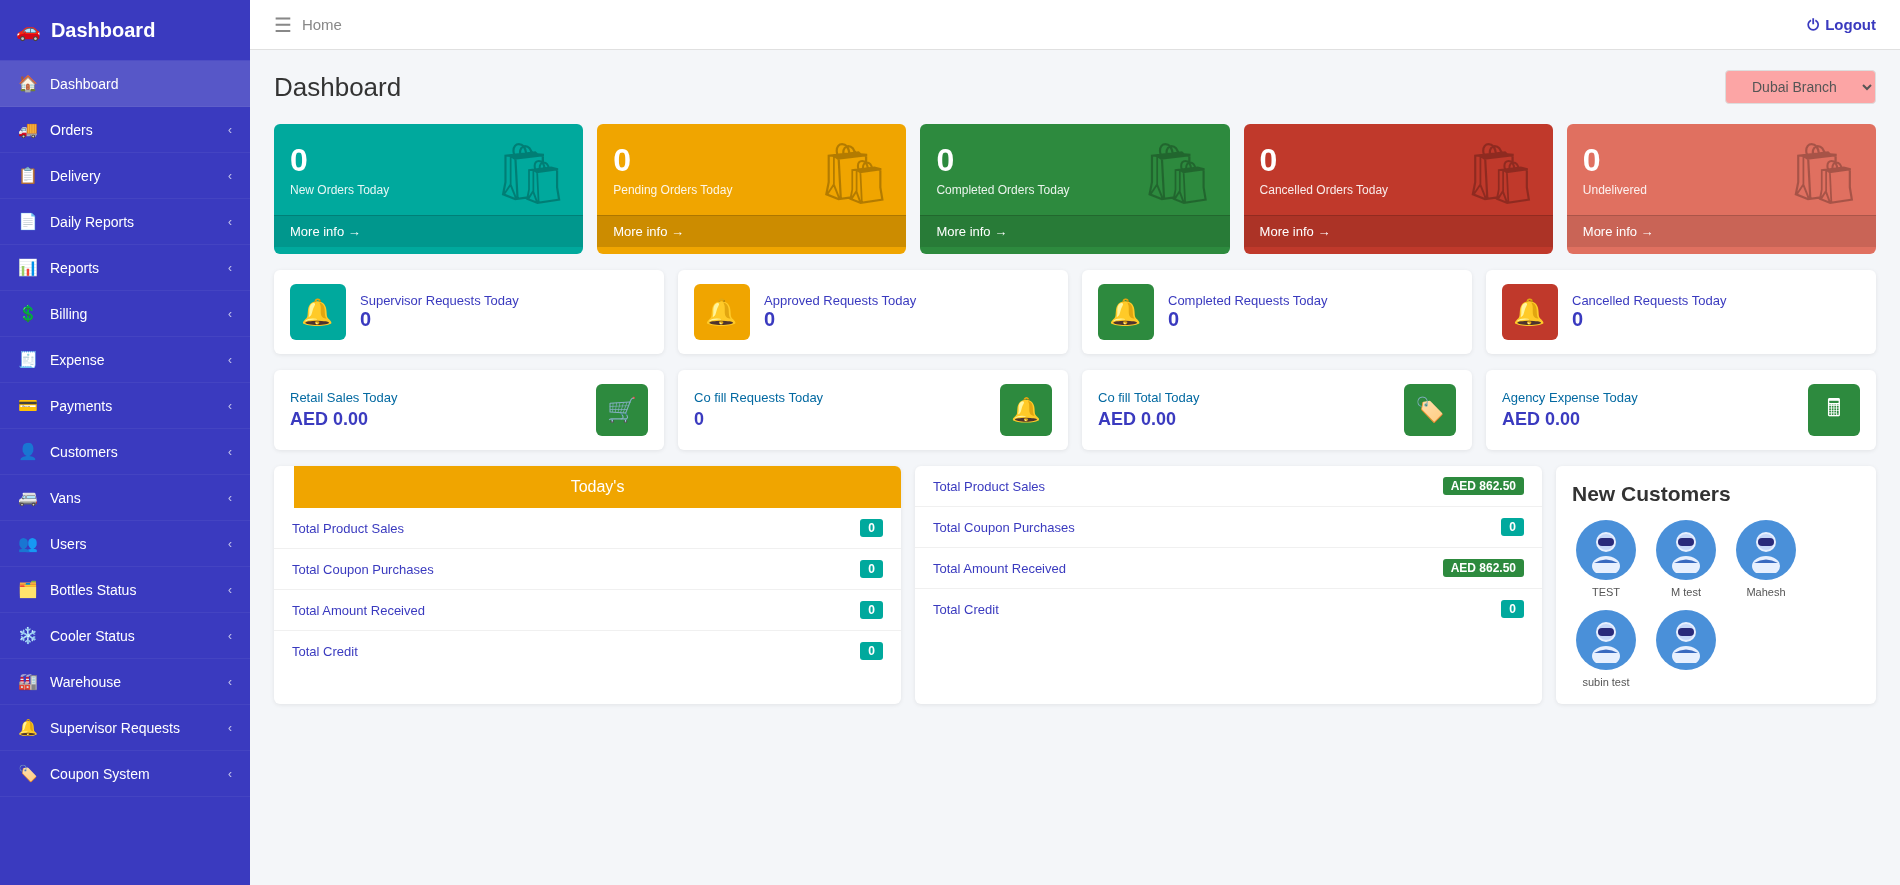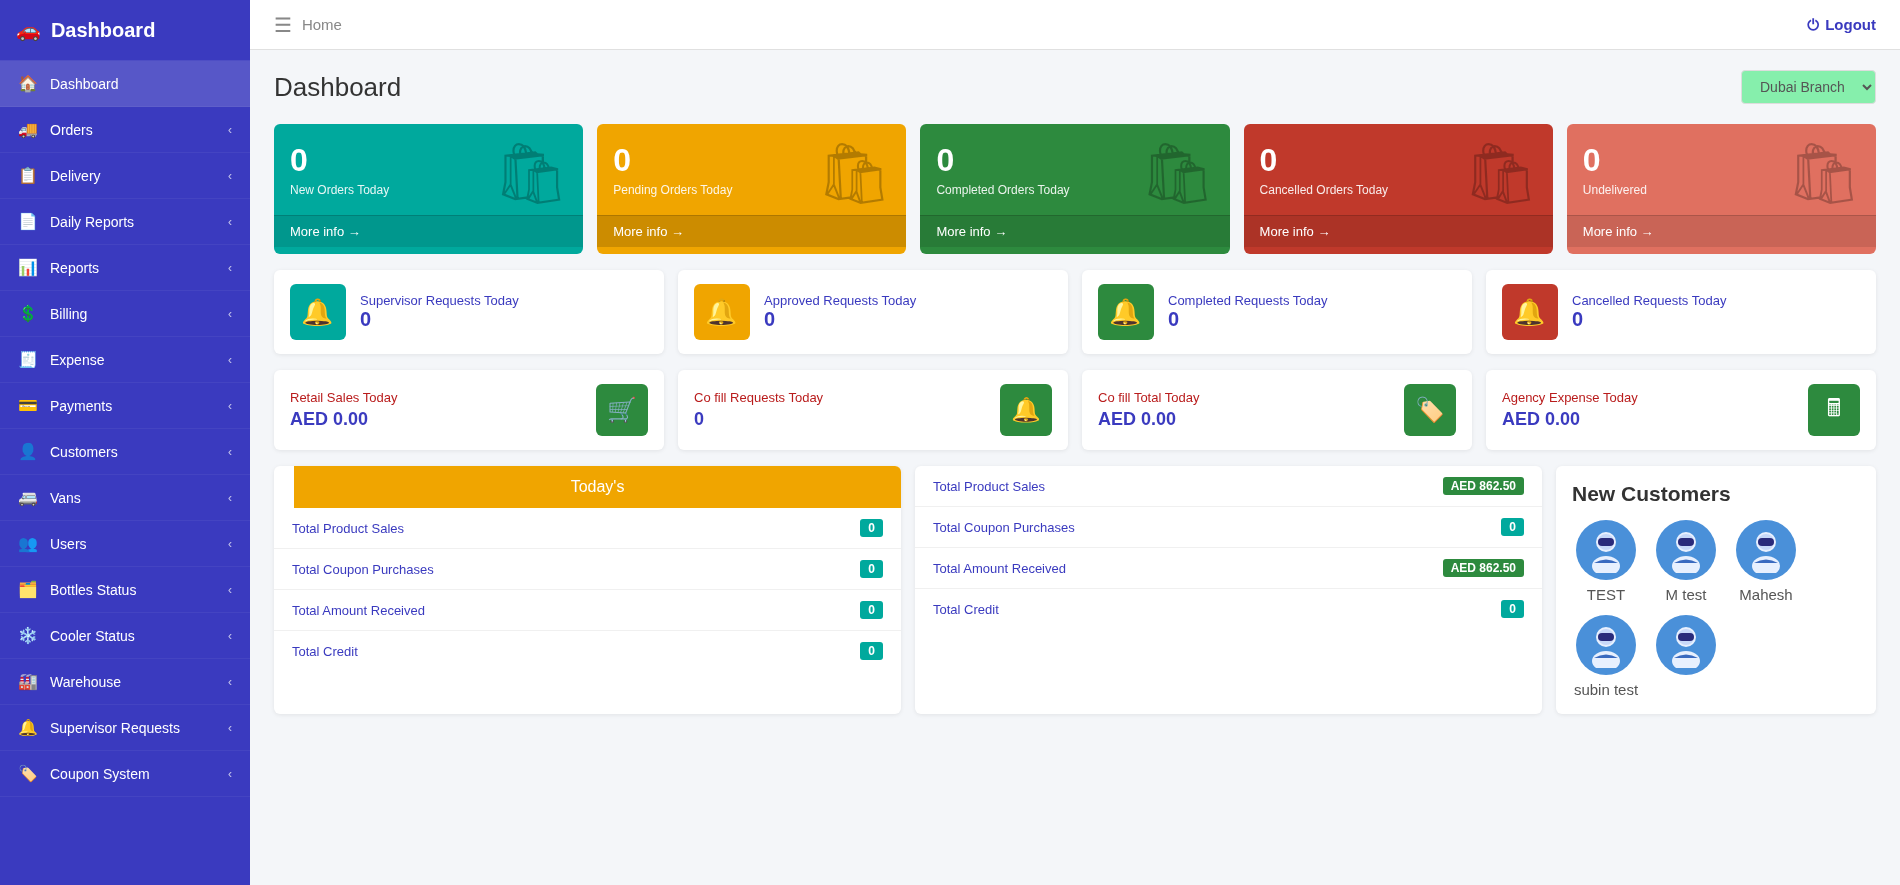--- a/index.html
+++ b/index.html
@@ -83,24 +83,24 @@
     }
 
     .content-header {
       display: flex;
       align-items: center;
       justify-content: space-between;
       margin-bottom: 20px;
     }
     .page-title { font-size: 26px; font-weight: 400; color: #333; }
     .branch-select {
-      padding: 7px 14px;
+      padding: 7px 22px;
       border: 1px solid #ddd;
       border-radius: 4px;
-      background: #86efac;
+      background: #fca5a5;
       font-size: 14px;
       color: #555;
       cursor: pointer;
     }
 
     
     .stat-cards {
       display: flex;
       gap: 14px;
       margin-bottom: 16px;
@@ -190,21 +190,21 @@
       flex: 1;
       background: #fff;
       border-radius: 6px;
       display: flex;
       align-items: center;
       justify-content: space-between;
       padding: 14px 16px;
       box-shadow: 0 1px 4px rgba(0,0,0,0.08);
     }
     .sales-card-left {}
-    .sales-card-label { font-size: 13px; color: #b91c1c; font-weight: 500; }
+    .sales-card-label { font-size: 13px; color: #0369a1; font-weight: 500; }
     .sales-card-value { font-size: 18px; font-weight: bold; color: #3a3abf; margin-top: 4px; }
     .sales-card-icon-box {
       width: 52px;
       height: 52px;
       border-radius: 6px;
       background: #2d8a3e;
       display: flex;
       align-items: center;
       justify-content: center;
       font-size: 24px;
@@ -280,21 +280,21 @@
       height: 60px;
       border-radius: 50%;
       background: #4a90d9;
       display: flex;
       align-items: center;
       justify-content: center;
       font-size: 30px;
       color: #fff;
       overflow: hidden;
     }
-    .customer-name { font-size: 15px; color: #555; text-align: center; }
+    .customer-name { font-size: 11px; color: #555; text-align: center; }
   </style>
 </head>
 <body>
 
 <div class="sidebar">
   <div class="sidebar-logo">
     <span>🚗</span>
     <span>Dashboard</span>
   </div>
 

